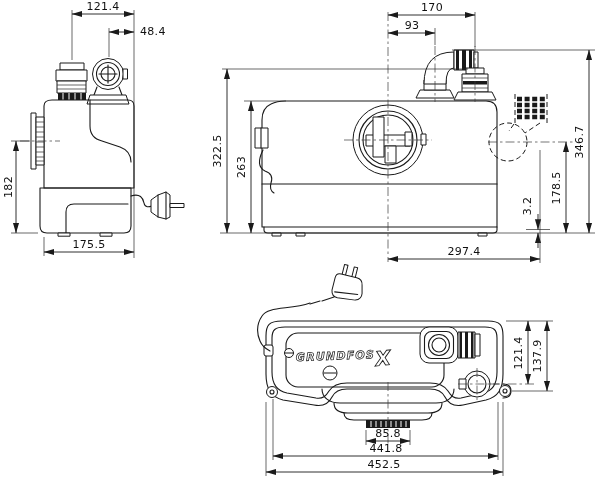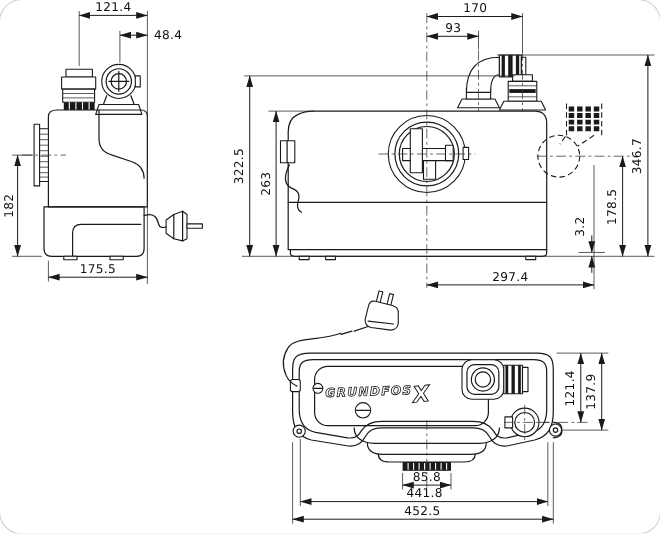--- a/index.html
+++ b/index.html
@@ -1,16 +1,16 @@
 <!DOCTYPE html>
 <html><head>
 <meta charset="utf-8">
 <style>
   html,body{margin:0;padding:0;background:#fff;}
-  .canvas{position:relative;width:600px;height:485px;background:#ffffff;outline:1px solid #cfcfcf;overflow:hidden;font-family:"DejaVu Sans",sans-serif;border-radius:20px;}
+  .canvas{position:relative;width:600px;height:485px;background:#ffffff;outline:1px solid #cfcfcf;overflow:hidden;font-family:"DejaVu Sans",sans-serif;}
   svg{position:absolute;left:0;top:0;}
   .ln{stroke:#1a1a1a;stroke-width:1.1;fill:none;stroke-linejoin:round;stroke-linecap:round;}
   .lnf{stroke:#1a1a1a;stroke-width:1;fill:#fff;stroke-linejoin:round;}
   .dark{fill:#1a1a1a;stroke:none;}
   .w{stroke:#fff;stroke-width:1;fill:none;}
   .ext{stroke:#2a2a2a;stroke-width:0.7;fill:none;}
   .dim{stroke:#1a1a1a;stroke-width:0.9;fill:none;}
   .cl{stroke:#3a3a3a;stroke-width:0.7;fill:none;stroke-dasharray:9 3 2.5 3;}
   .dash{stroke:#1a1a1a;stroke-width:1;fill:none;stroke-dasharray:5 3;}
   .rib{stroke:#1a1a1a;stroke-width:4.5;fill:none;stroke-dasharray:5 2.6;}

